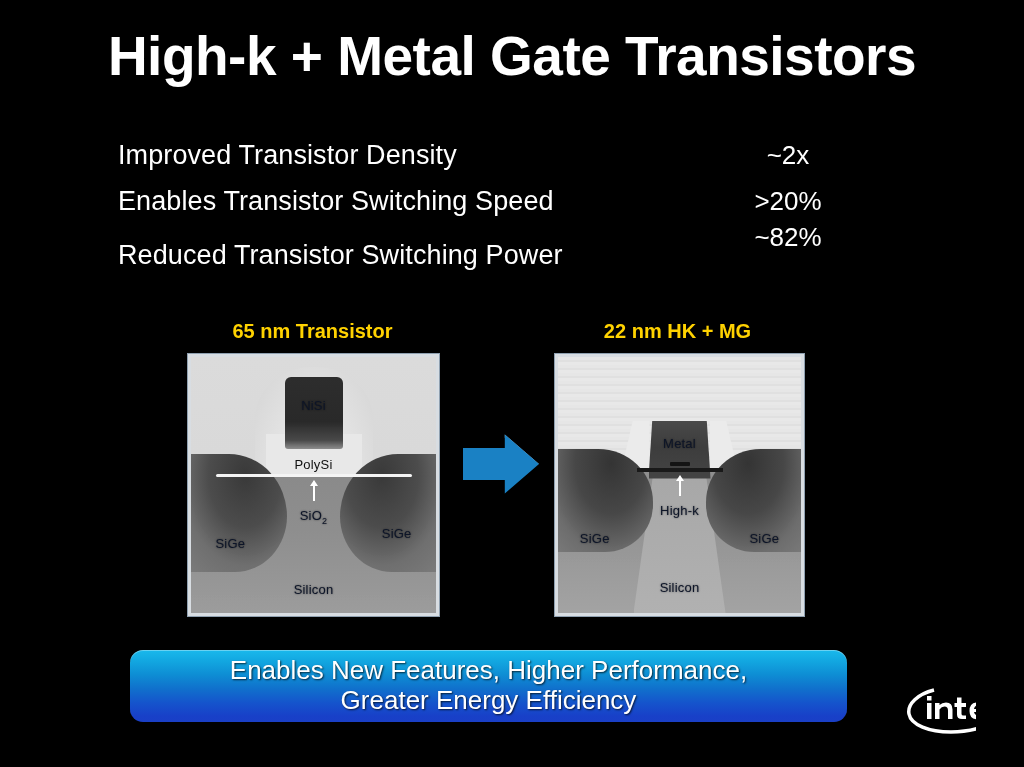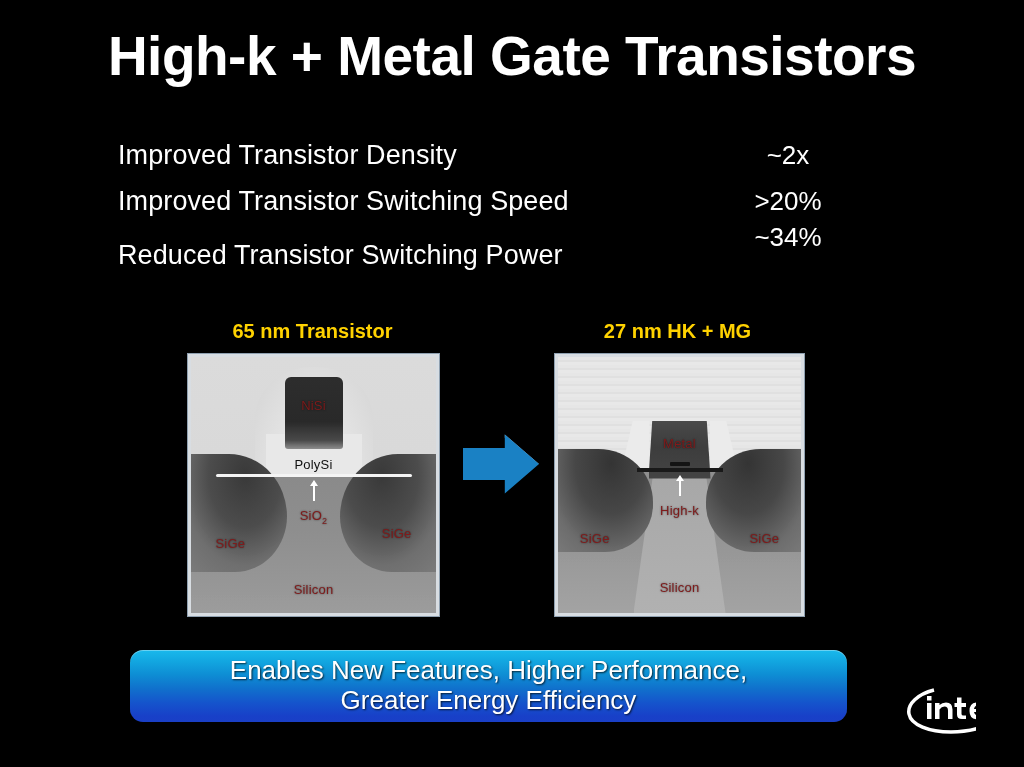--- a/index.html
+++ b/index.html
@@ -95,21 +95,21 @@
     overflow:hidden;
     filter:contrast(1.02);
   }
   .tem .lbl{
     position:absolute;
     font-family:"Liberation Sans","DejaVu Sans",sans-serif;
     font-size:13px;
     white-space:nowrap;
     letter-spacing:.2px;
   }
-  .lbl.w{color:#7f1d1d;text-shadow:0 0 2px rgba(0,0,0,.55);text-align:right;}
+  .lbl.w{color:#0f172a;text-shadow:0 0 2px rgba(0,0,0,.55);text-align:right;}
   .lbl.k{color:#121212;}
   .sub{font-size:9px;vertical-align:sub;}
   .arrow-up{
     position:absolute;
     width:2px;background:#ffffff;
   }
   .arrow-up:after{
     content:"";position:absolute;left:-3px;top:-5px;
     border-left:4px solid transparent;
     border-right:4px solid transparent;
@@ -211,33 +211,33 @@
   <div class="title">High-k + Metal Gate Transistors</div>
 
   <div class="bullets">
 
     <div class="b-row r1">
       <span class="b-label">Improved Transistor Density</span>
       <span class="b-value">~2x</span>
     </div>
 
     <div class="b-row r2">
-      <span class="b-label">Improved Transistor Switching Speed</span>
+      <span class="b-label">Enables Transistor Switching Speed</span>
       <span class="b-value">&gt;20%</span>
     </div>
 
     <div class="b-row r3">
       <span class="b-label">Reduced Transistor Switching Power</span>
-      <span class="b-value">~34%</span>
+      <span class="b-value">~82%</span>
     </div>
 
   </div>
 
   <div class="cap left">65 nm Transistor</div>
-  <div class="cap right">27 nm HK + MG</div>
+  <div class="cap right">22 nm HK + MG</div>
 
   <div class="frame left">
     <div class="tem">
       <div class="L-bg"></div>
       <div class="L-sub"></div>
       <div class="L-gate"></div>
       <div class="L-gateStem"></div>
       <div class="L-nisi"></div>
       <div class="L-sigeL"></div>
       <div class="L-sigeR"></div>

